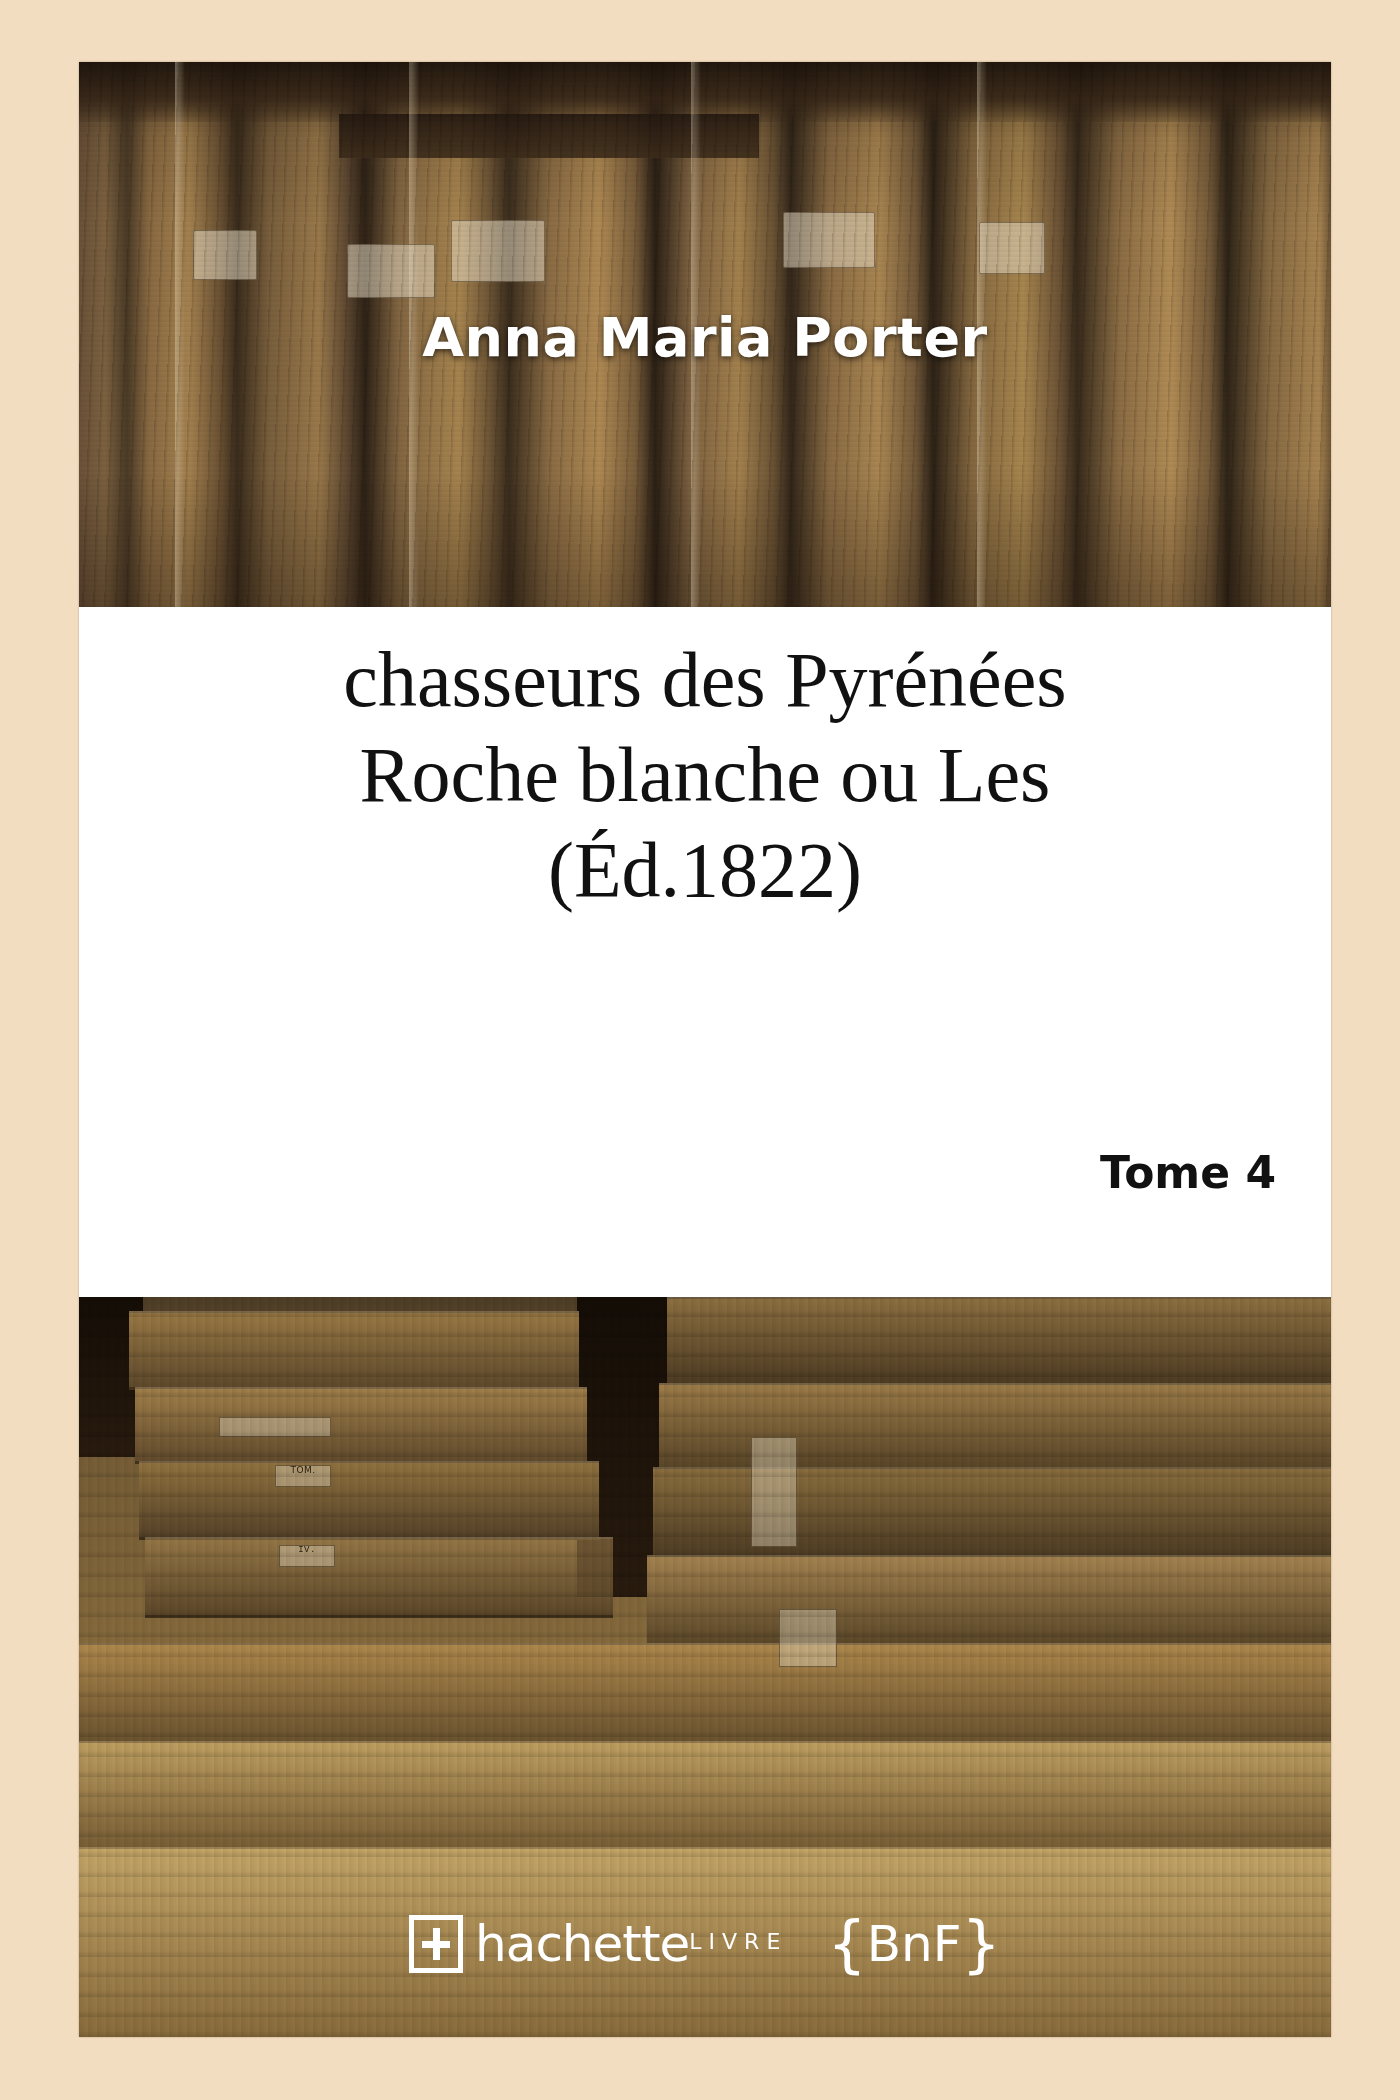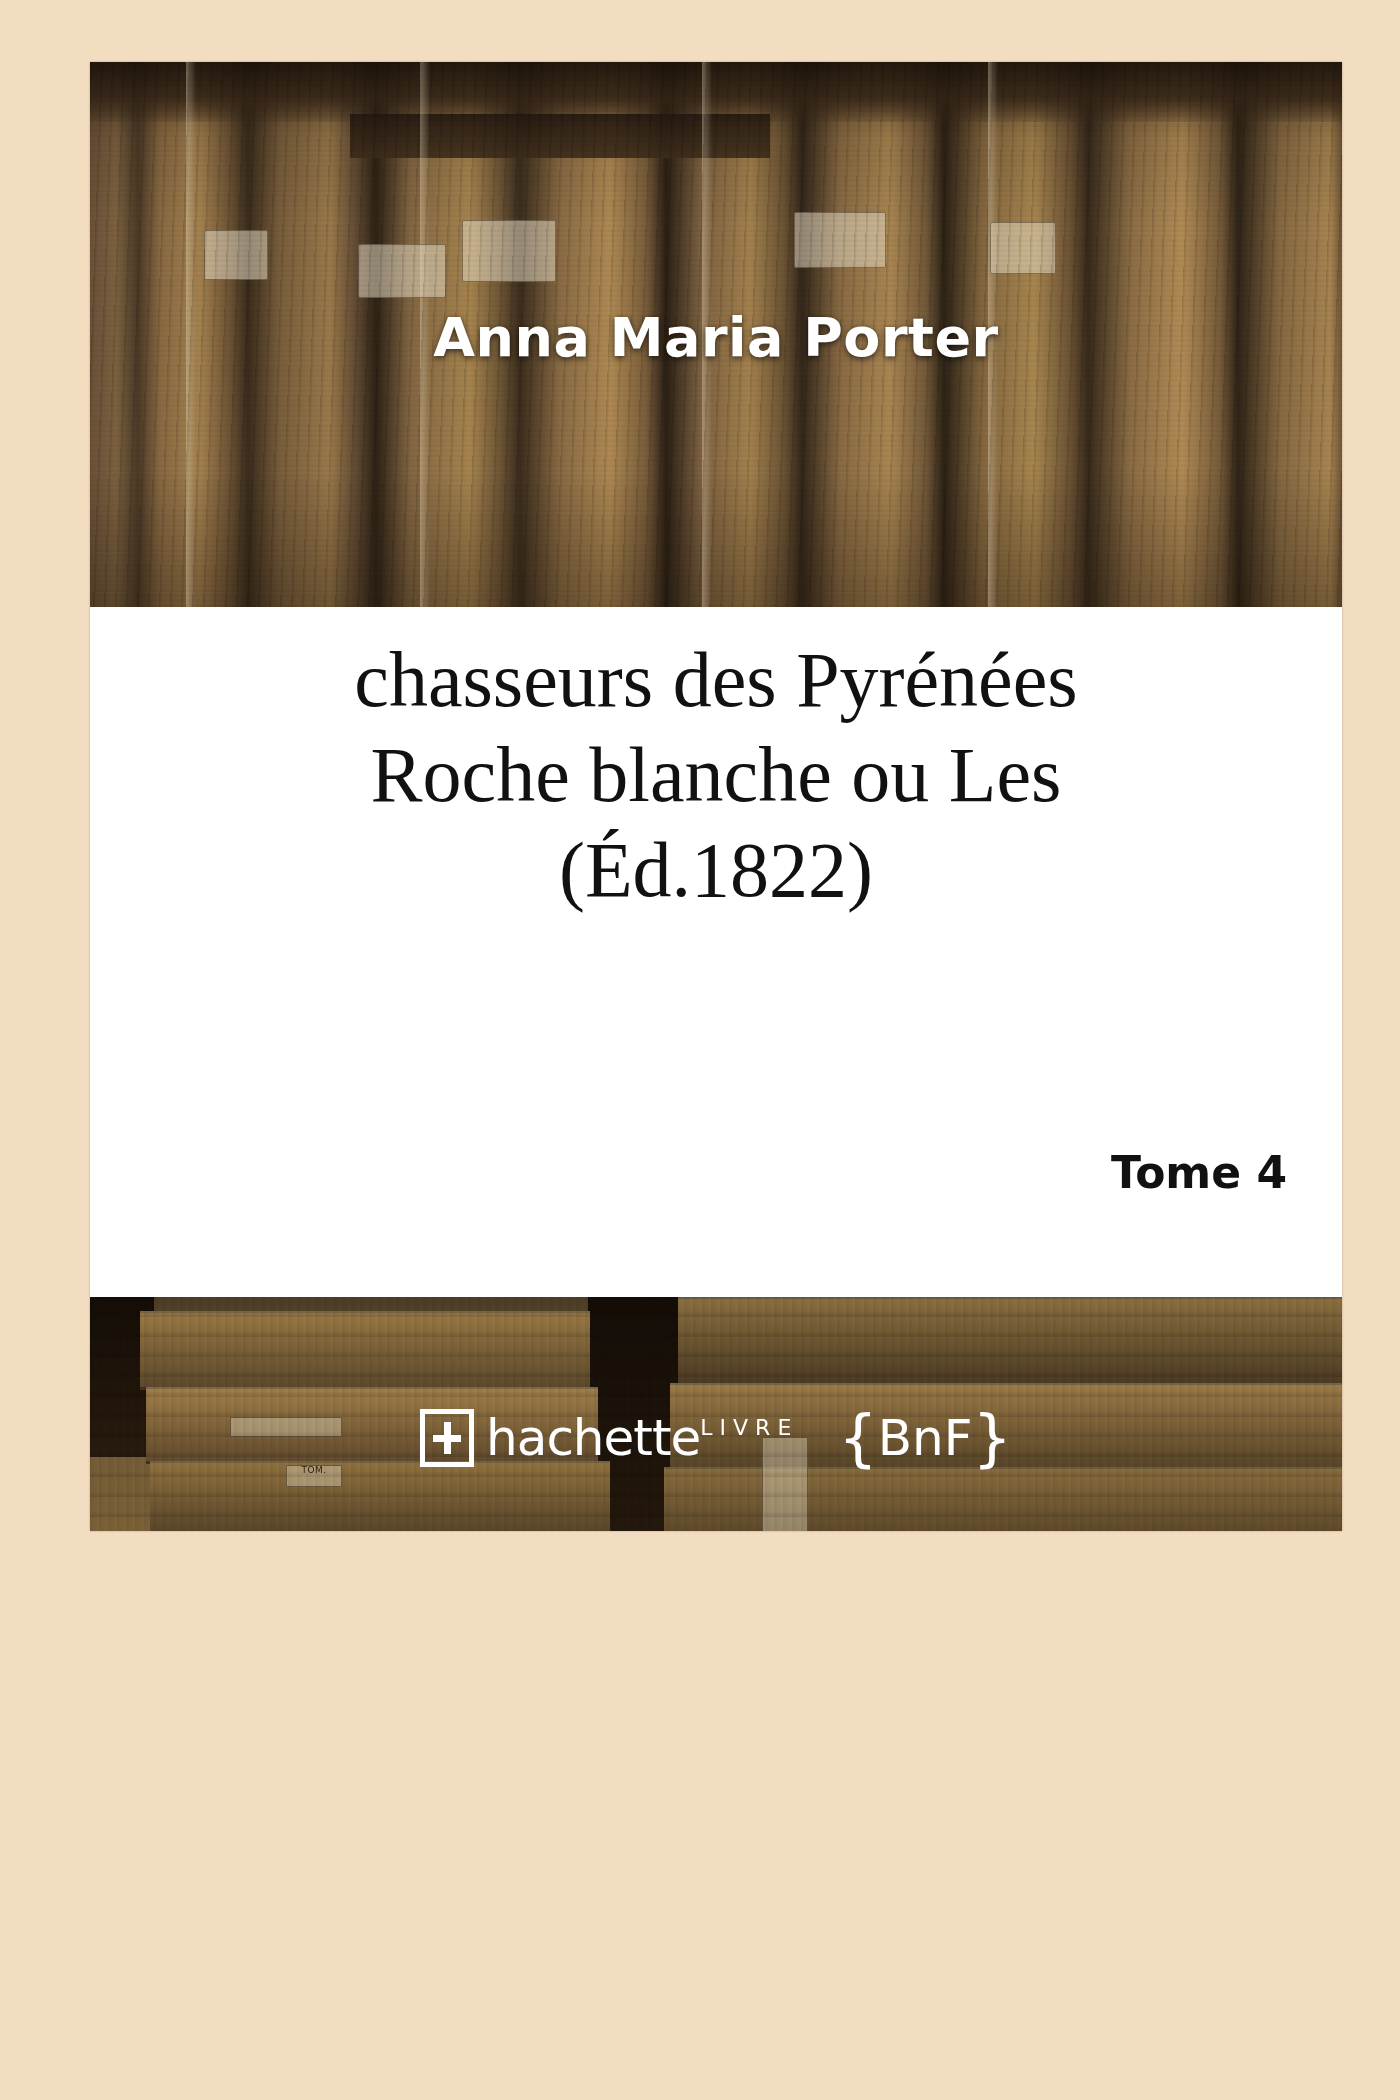--- a/index.html
+++ b/index.html
@@ -8,24 +8,24 @@
   }
   body {
     width: 1400px;
     height: 2100px;
     background: #f3ddc0;
     font-family: "Liberation Sans", sans-serif;
     overflow: hidden;
   }
   .cover {
     position: absolute;
-    left: 90px;
+    left: 79px;
     top: 62px;
     width: 1252px;
-    height: 1469px;
+    height: 1975px;
     background: #3b82f6;
     box-shadow: 0 0 2px rgba(0,0,0,0.25);
     overflow: hidden;
   }
 
   
   .band-top {
     position: absolute;
     left: 0; top: 0;
     width: 100%;
@@ -229,21 +229,21 @@
     font-family: "DejaVu Sans", sans-serif;
     font-size: 50px;
     font-weight: normal;
     letter-spacing: -1px;
   }
   .hachette .hsub {
     color: #ffffff;
     font-family: "DejaVu Sans", sans-serif;
     font-size: 22px;
     letter-spacing: 7px;
-    margin-top: 4px;
+    margin-top: 12px;
   }
   .bnf {
     display: flex;
     align-items: center;
     color: #ffffff;
     font-family: "DejaVu Sans", sans-serif;
     font-size: 50px;
     letter-spacing: 0px;
   }
   .bnf .brace {

